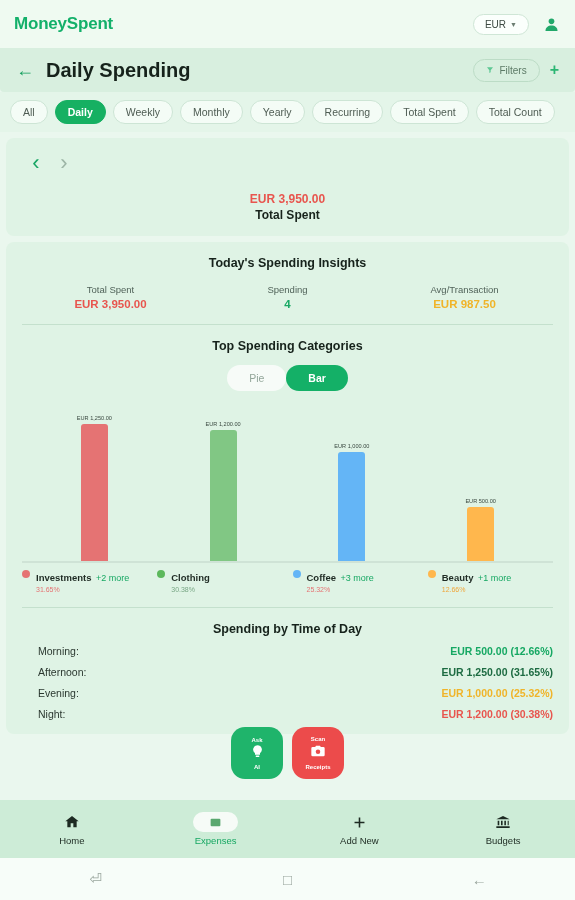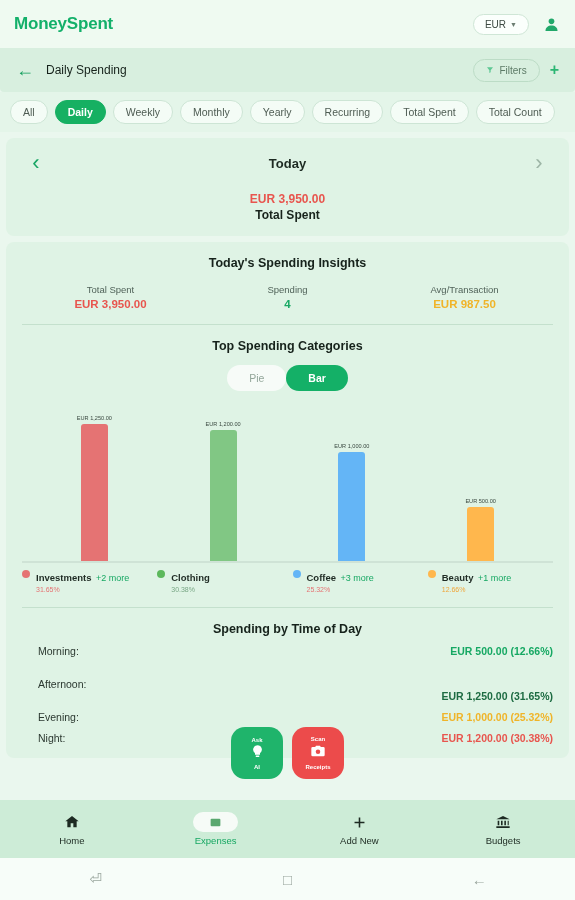--- a/index.html
+++ b/index.html
@@ -26,21 +26,21 @@
   }
   .caret { font-size:7px; color:#6b7d71; }
   .avatar-icon { width:20px; height:20px; display:flex; align-items:center; justify-content:center; }
   
   .subheader {
     height:44px; background:#d8efdf;
     display:flex; align-items:center; padding:0 16px; gap:12px;
     border-radius:0 0 4px 4px;
   }
   .back-arrow { color:#17a05f; font-size:18px; line-height:1; }
-  .page-title { font-size:12px; font-weight:normal; color:#16221b; }
+  .page-title { font-size:20px; font-weight:bold; color:#16221b; }
   .subheader-right { margin-left:auto; display:flex; align-items:center; gap:10px; }
   .filters-btn {
     border:1px solid #bcdcc6; border-radius:14px;
     padding:5px 12px; font-size:10px; color:#5c7a66;
     display:flex; align-items:center; gap:5px; background:#d8efdf;
   }
   .plus-icon { color:#2bb673; font-size:16px; font-weight:bold; }
   
   .chips {
     background:#e4f5e9; padding:8px 10px;
@@ -170,21 +170,20 @@
   <div class="chip">Recurring</div>
   <div class="chip">Total Spent</div>
   <div class="chip">Total Count</div>
 </div>
 
 <div class="content">
 
   <div class="card">
     <div class="date-nav">
       <span class="nav-chev left">‹</span>
-      <span class="date-label">Today</span>
       <span class="nav-chev right">›</span>
     </div>
     <div class="total-block">
       <div class="total-amount">EUR 3,950.00</div>
       <div class="total-caption">Total Spent</div>
     </div>
   </div>
 
   <div class="card">
 
@@ -271,21 +270,21 @@
 
     <div class="divider"></div>
 
     <div class="section-title" style="margin-top:14px;">Spending by Time of Day</div>
     <div class="tod-row">
       <span class="tod-label">Morning:</span>
       <span class="tod-value" style="color:#16a863;">EUR 500.00 (12.66%)</span>
     </div>
     <div class="tod-row">
       <span class="tod-label">Afternoon:</span>
-      <span class="tod-value" style="color:#1d6b42;margin-top:24px;">EUR 1,250.00 (31.65%)</span>
+      <span class="tod-value" style="color:#1d6b42;">EUR 1,250.00 (31.65%)</span>
     </div>
     <div class="tod-row">
       <span class="tod-label">Evening:</span>
       <span class="tod-value" style="color:#f0b429;">EUR 1,000.00 (25.32%)</span>
     </div>
     <div class="tod-row">
       <span class="tod-label">Night:</span>
       <span class="tod-value" style="color:#e8554e;">EUR 1,200.00 (30.38%)</span>
     </div>
   </div>

